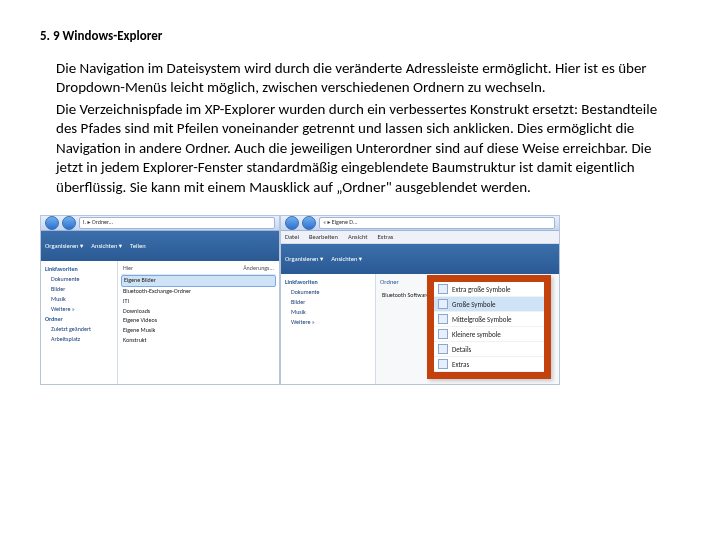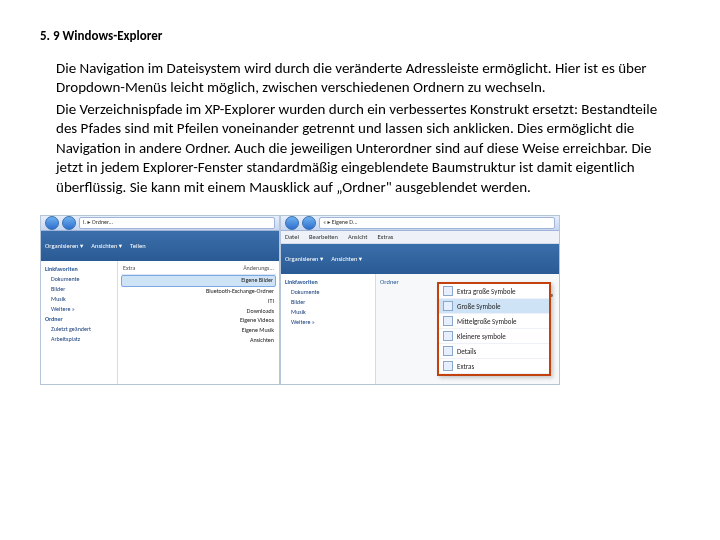--- a/index.html
+++ b/index.html
@@ -105,42 +105,42 @@
     flex:1;
     background:#fff;
     padding:3px;
   }
   .list-hd {
     display:flex; justify-content:space-between;
     color:#555; border-bottom:1px solid #dfe6ef;
     padding:1px 2px; font-size:6px;
   }
   .li {
-    display:flex; justify-content:flex-end;
+    display:flex; justify-content:flex-start;
     padding:1px 2px; font-size:6px; color:#222;
   }
   
   .menubar {
     height:12px;
     background:#eef2f8;
     border-bottom:1px solid #d4dce8;
     display:flex;
     align-items:center;
     gap:10px;
     padding:0 4px;
     font-size:6.5px;
     color:#333;
   }
   .fig2 .body { position:relative; }
   .popup {
     position:absolute;
-    top:8px; right:8px;
+    top:1px; right:8px;
     width:110px;
     background:#fff;
-    border:2px solid #c2410c;
+    border:7px solid #c2410c;
     box-shadow:2px 2px 4px rgba(0,0,0,0.2);
     font-size:7px;
   }
   .popup .row {
     display:flex; align-items:center; gap:4px;
     padding:2px 4px;
     border-bottom:1px solid #eef2f8;
     color:#222;
   }
   .popup .row.selp { background:#cfe3f7; }
@@ -179,21 +179,21 @@
         <div class="nav-item">Dokumente</div>
         <div class="nav-item">Bilder</div>
         <div class="nav-item">Musik</div>
         <div class="nav-item">Weitere »</div>
         <div class="nav-hd">Ordner</div>
         <div class="nav-item">Zuletzt geändert</div>
         <div class="nav-item">Arbeitsplatz</div>
       </div>
       <div class="list">
         <div class="list-hd">
-          <span>Extra</span>
+          <span>Hier</span>
           <span>Änderungs...</span>
         </div>
         <div class="li sel">
             <span>Eigene Bilder</span>
           </div>
         <div class="li">
             <span>Bluetooth-Exchange-Ordner</span>
           </div>
         <div class="li">
             <span>ITI</span>
@@ -201,21 +201,21 @@
         <div class="li">
             <span>Downloads</span>
           </div>
         <div class="li">
             <span>Eigene Videos</span>
           </div>
         <div class="li">
             <span>Eigene Musik</span>
           </div>
         <div class="li">
-            <span>Ansichten</span>
+            <span>Konstrukt</span>
           </div>
       </div>
     </div>
   </div>
 
   <div class="fig fig2">
     <div class="titlebar">
       <span class="navbtn"></span>
       <span class="navbtn"></span>
       <span class="crumb">

